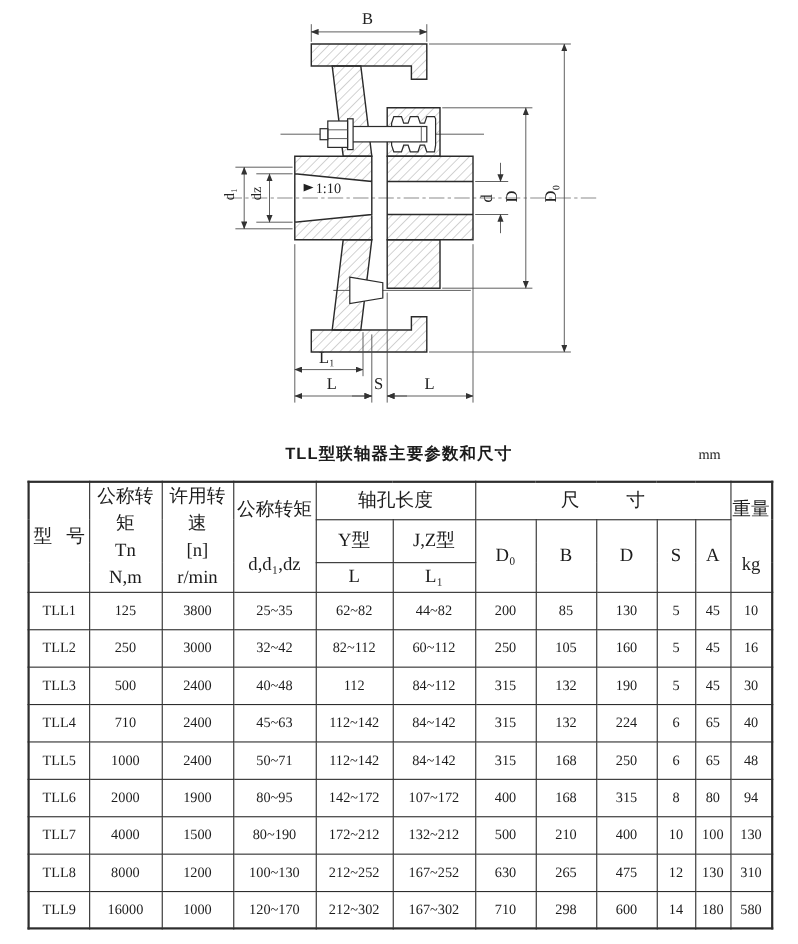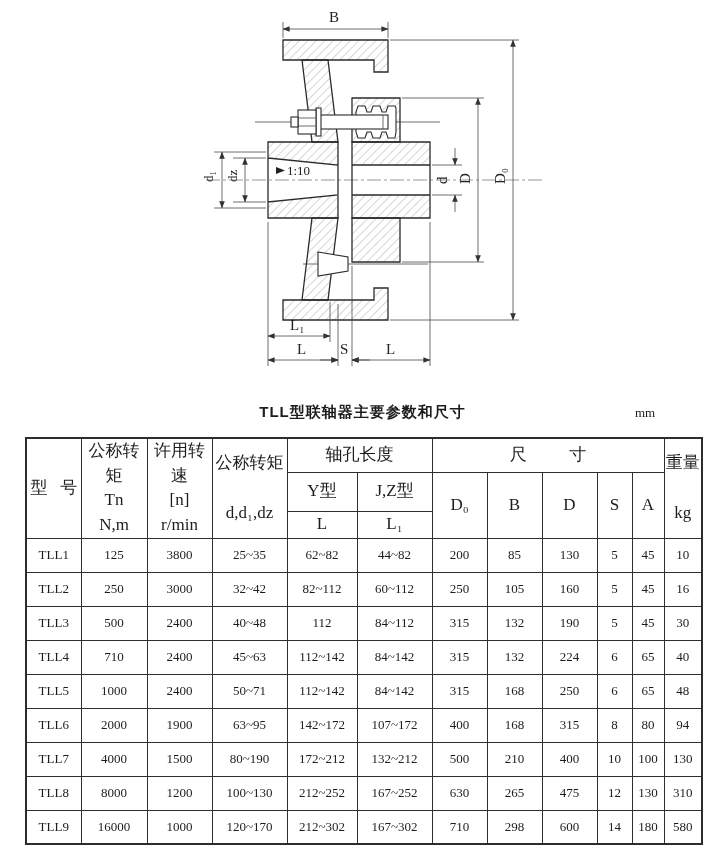--- a/index.html
+++ b/index.html
@@ -274,21 +274,21 @@
           <td>168</td>
           <td>250</td>
           <td>6</td>
           <td>65</td>
           <td>48</td>
         </tr>
         <tr>
           <td>TLL6</td>
           <td>2000</td>
           <td>1900</td>
-          <td>63~95</td>
+          <td>80~95</td>
           <td>142~172</td>
           <td>107~172</td>
           <td>400</td>
           <td>168</td>
           <td>315</td>
           <td>8</td>
           <td>80</td>
           <td>94</td>
         </tr>
         <tr>

